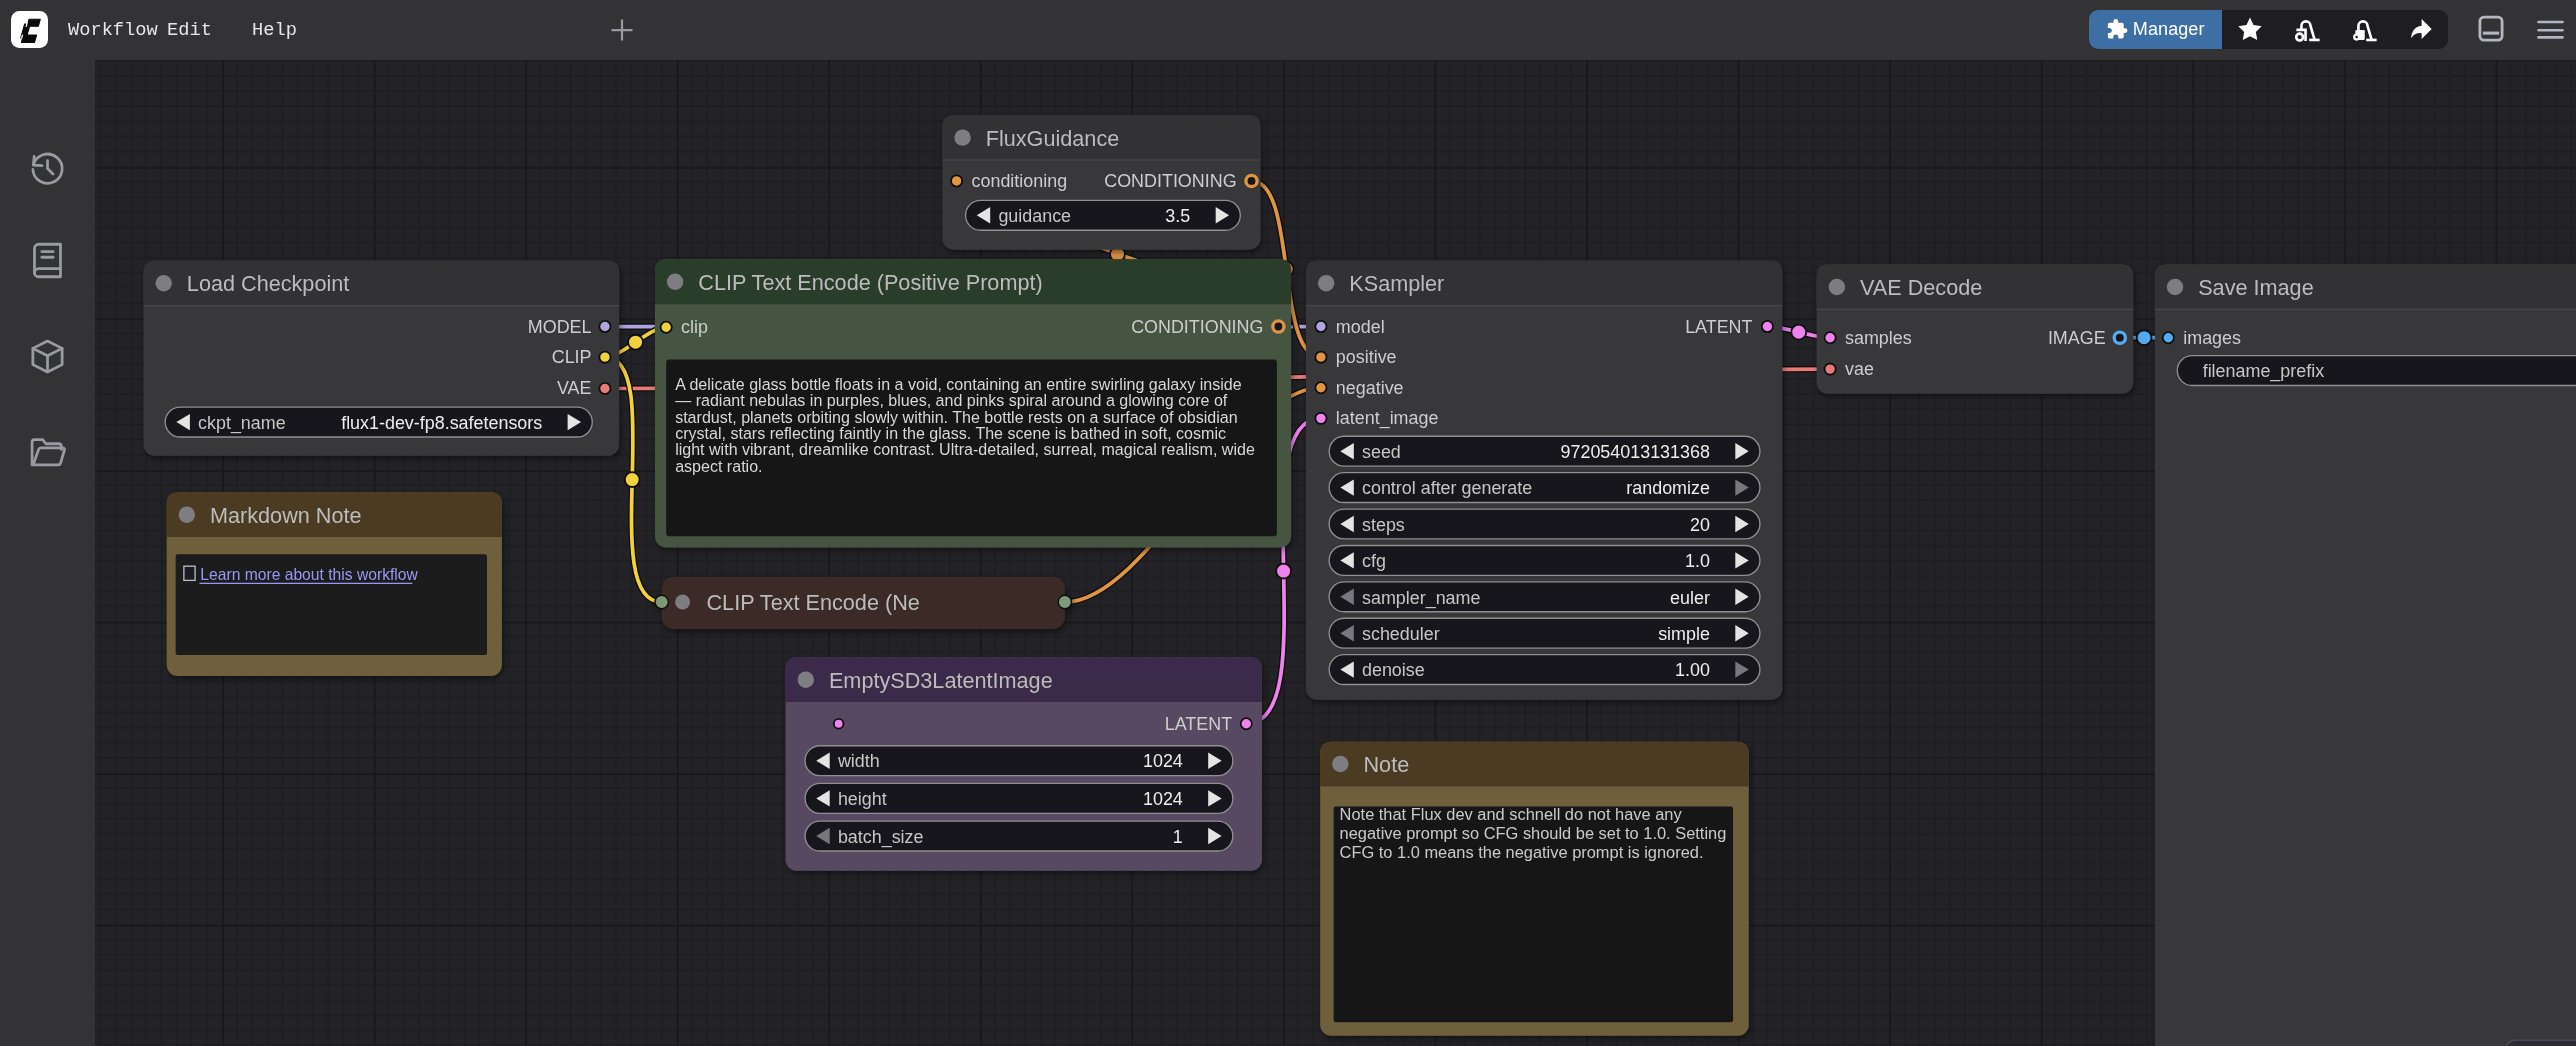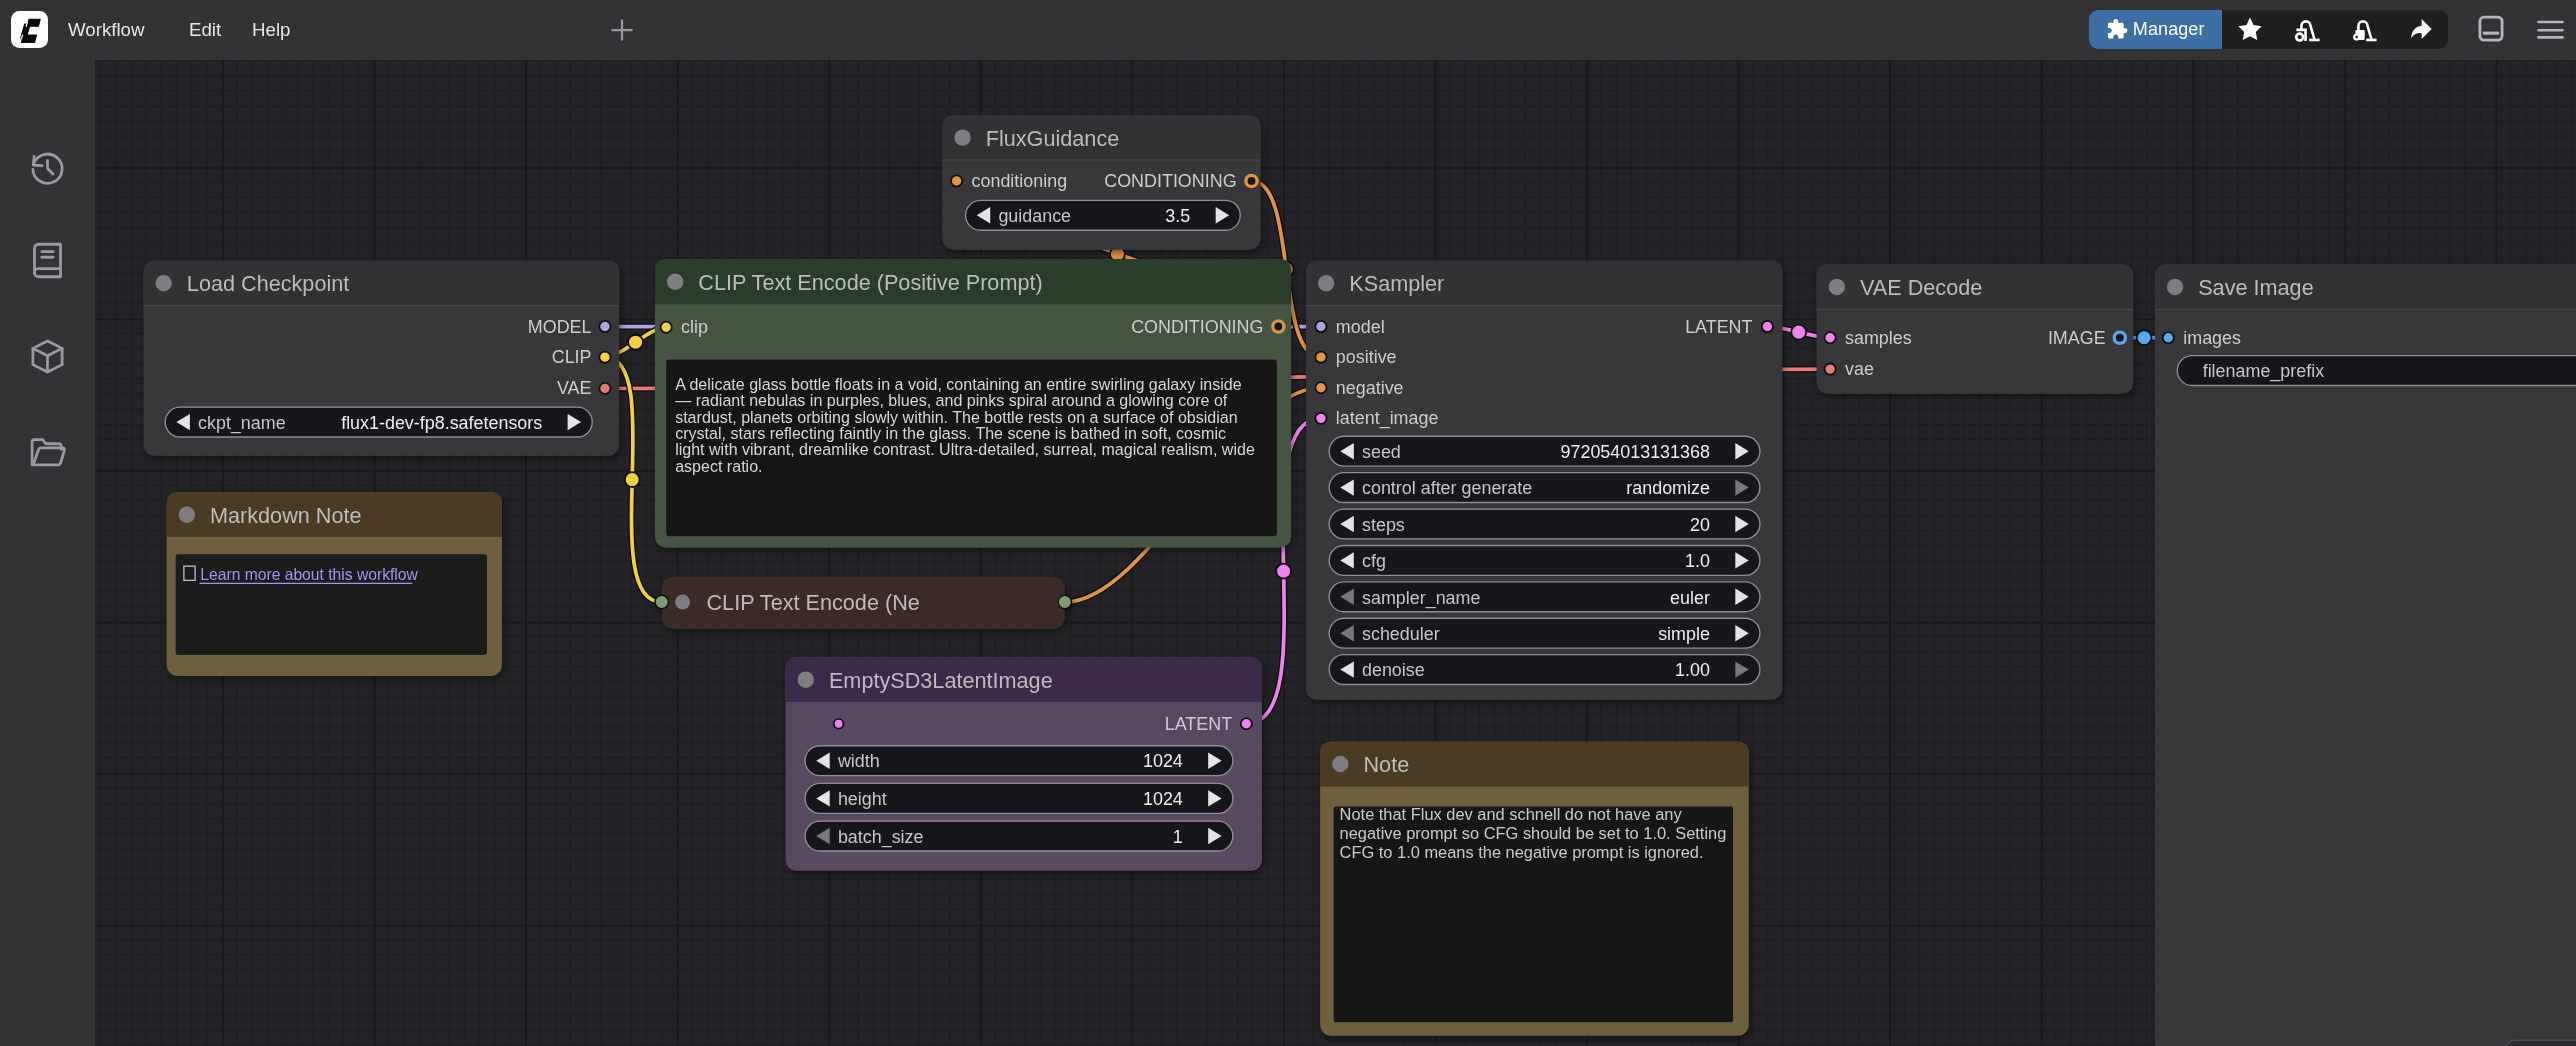--- a/index.html
+++ b/index.html
@@ -1,17 +1,17 @@
 <!DOCTYPE html>
 <html style="font-size:12px"><head><meta charset="utf-8"><style>
 *{margin:0;padding:0;box-sizing:border-box;}
 html,body{width:2576px;height:1047px;overflow:hidden;background:#1a1a1a;font-family:"Liberation Sans",sans-serif;}
 #topbar{position:absolute;left:0;top:0;width:2576px;height:60px;background:#333336;}
 #logo{position:absolute;left:11.2px;top:10.5px;width:37px;height:37px;}
-.menu{position:absolute;top:0;height:60px;line-height:60px;text-align:center;color:#e6e6e6;font-size:18.7px;}
+.menu{position:absolute;top:0;height:60px;line-height:60px;text-align:center;color:#e6e6e6;font-size:18.7px;font-family:Liberation Mono, monospace;}
 #tab{position:absolute;left:307px;top:0;width:257px;height:60px;background:#2b2b2e;border-left:1.5px solid #202023;border-right:1.5px solid #202023;border-bottom:3.7px solid #5b87d9;}
 #tab span{position:absolute;left:12px;top:0;height:56px;line-height:56px;color:#e2e2e2;font-size:20px;white-space:nowrap;}
 #plus{position:absolute;left:607px;top:15px;}
 #pillbar{position:absolute;left:2089px;top:9.7px;width:359px;height:39px;border-radius:9px;background:#1e1e20;display:flex;align-items:center;}
 #managerbtn{width:133px;height:39px;border-radius:9px 0 0 9px;background:#3d6fa5;color:#fff;display:flex;align-items:center;justify-content:center;gap:4px;font-size:18px;font-weight:500;letter-spacing:0.1px;}
 .ticon{flex:1;display:flex;align-items:center;justify-content:center;height:39px;}
 #panelicon{position:absolute;left:2474px;top:12px;}
 #burger{position:absolute;left:2537px;top:15.7px;}
 #sidebar{position:absolute;left:0;top:60px;width:95px;height:987px;background:#333336;}
 .sic{position:absolute;left:28px;}
@@ -25,21 +25,21 @@
       <path d="M23.9 10.8 L38.8 10.8 L36.2 20.3 L21.3 20.3 Z"></path>
       <path d="M18.0 17.3 L25.4 17.3 L20.3 35.6 L12.9 35.6 Z"></path>
       <path d="M16.4 31.8 L33.8 31.8 L31.2 41.7 L13.8 41.7 Z"></path>
     </g>
     <g stroke="#fff" stroke-width="1.7">
       <path d="M21.5 15.2 L20.0 20.9"></path>
       <path d="M15.4 31.2 L14.0 36.4"></path>
     </g>
   </svg></div>
   <div class="menu" style="left:68px;width:75px;">Workflow</div>
-  <div class="menu" style="left:189px;width:31px;">Edit</div>
+  <div class="menu" style="left:167px;width:31px;">Edit</div>
   <div class="menu" style="left:252px;width:37px;">Help</div>
   <div id="plus"><svg width="30" height="30" viewBox="0 0 40 40">
         <path d="M20 6 V34 M6 20 H34" stroke="#98989e" stroke-width="3"></path>
       </svg></div>
   <div id="pillbar">
     <div id="managerbtn">
       <svg width="22.4" height="22.4" viewBox="0 0 24 24" fill="#fff">
           <path d="M20.5 11H19V7a2 2 0 0 0-2-2h-4V3.5a2.5 2.5 0 0 0-5 0V5H4a2 2 0 0 0-2 2v3.8h1.5a2.7 2.7 0 0 1 0 5.4H2V20a2 2 0 0 0 2 2h3.8v-1.5a2.7 2.7 0 0 1 5.4 0V22H17a2 2 0 0 0 2-2v-4h1.5a2.5 2.5 0 0 0 0-5z"></path>
         </svg>
       <span>Manager</span>

